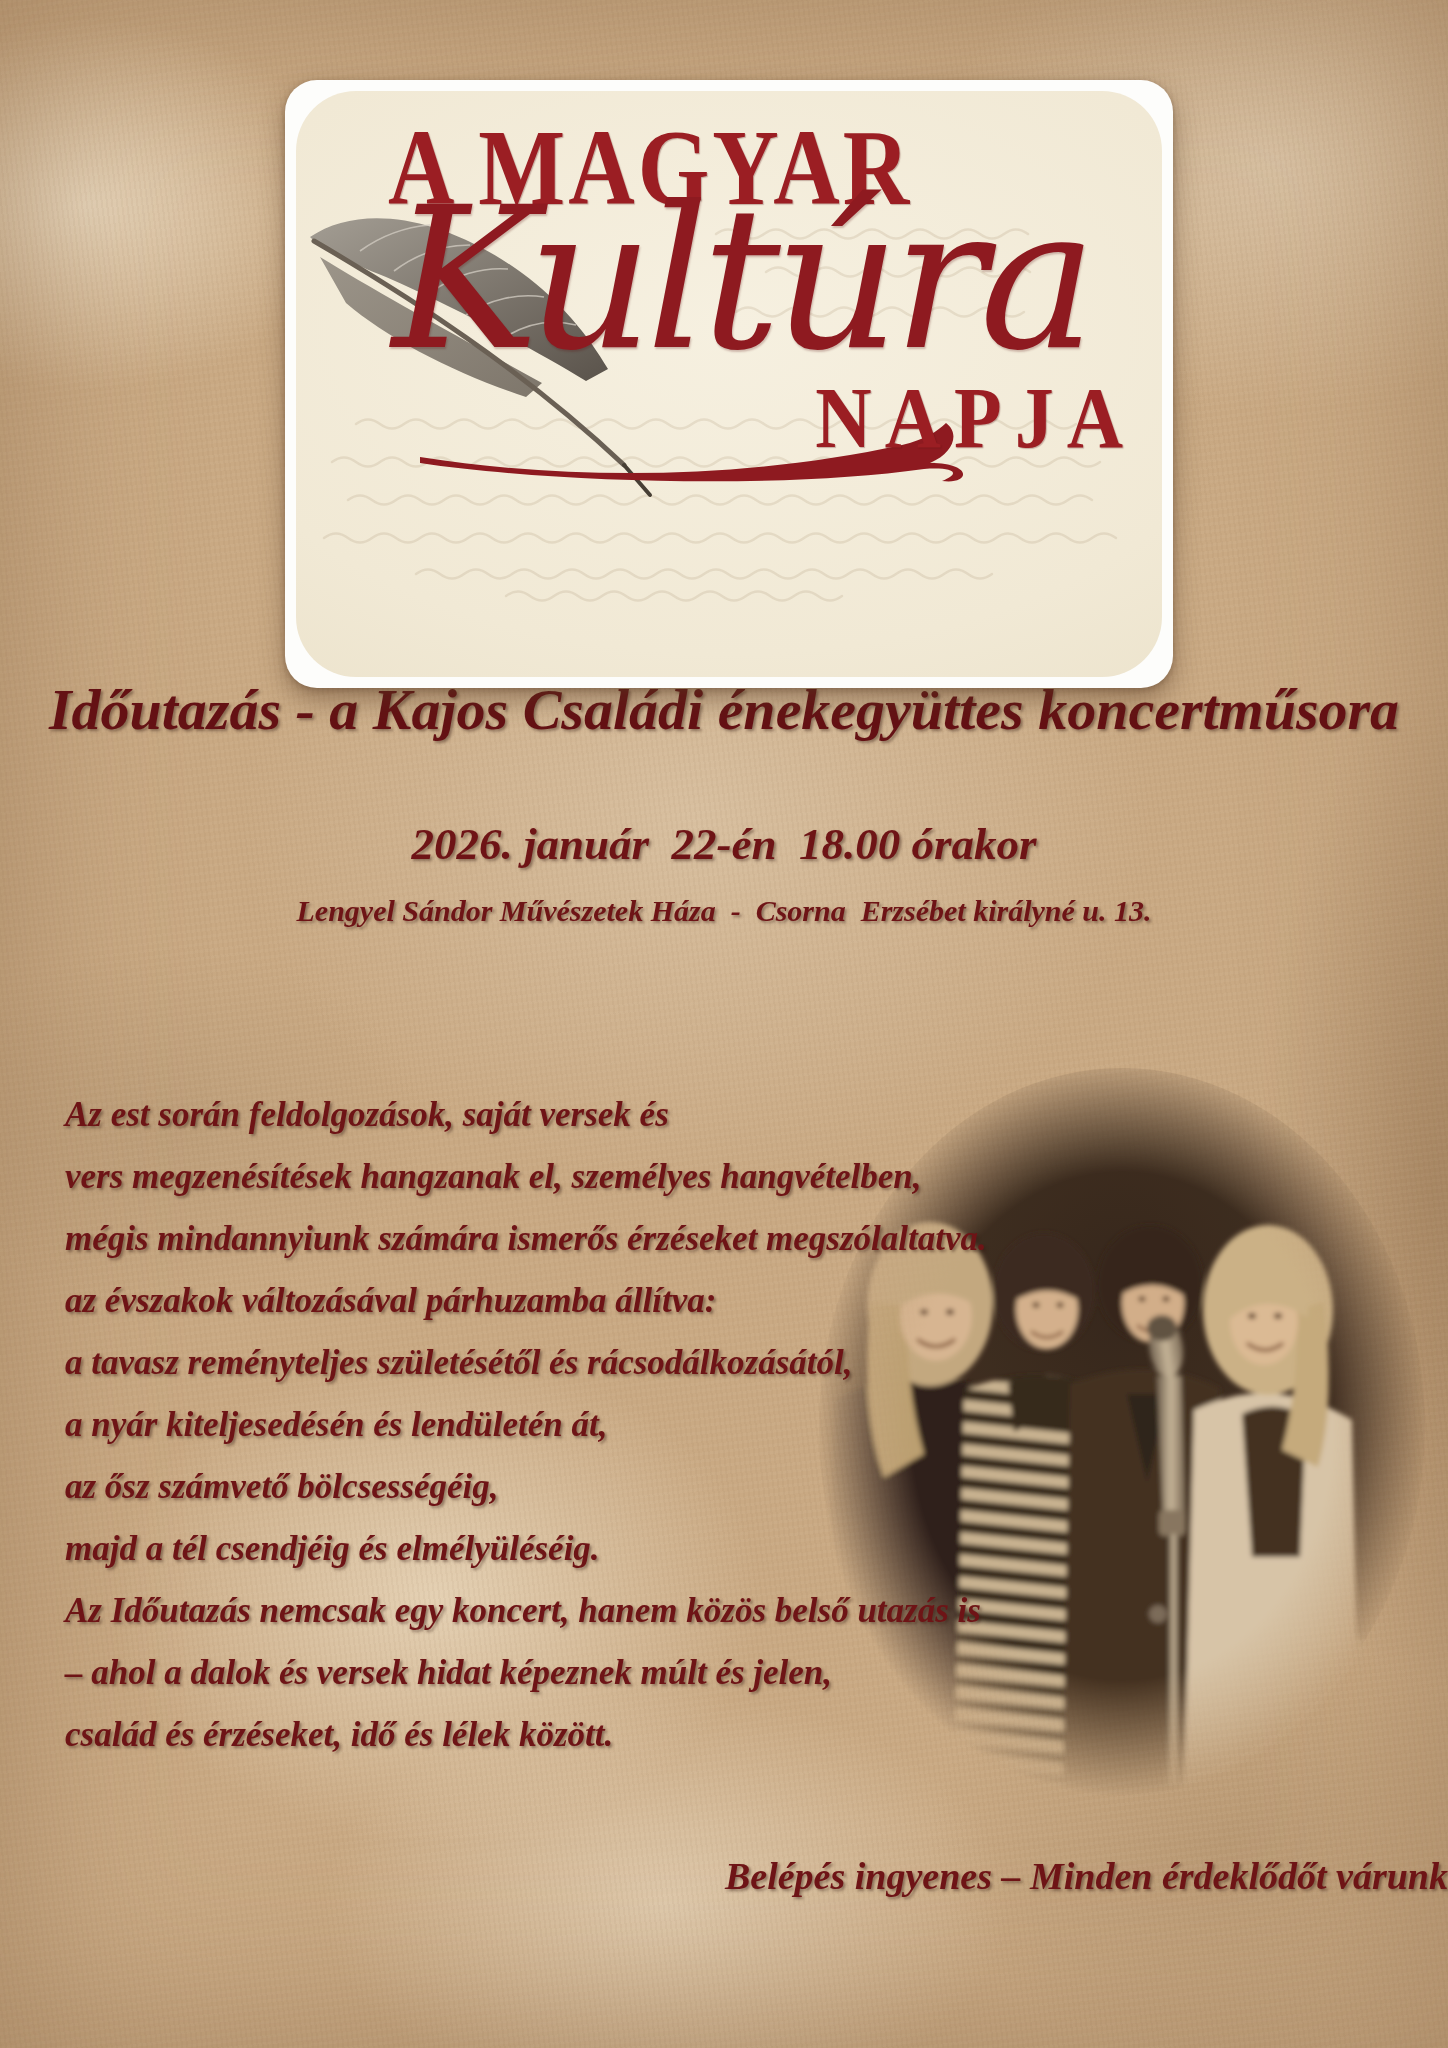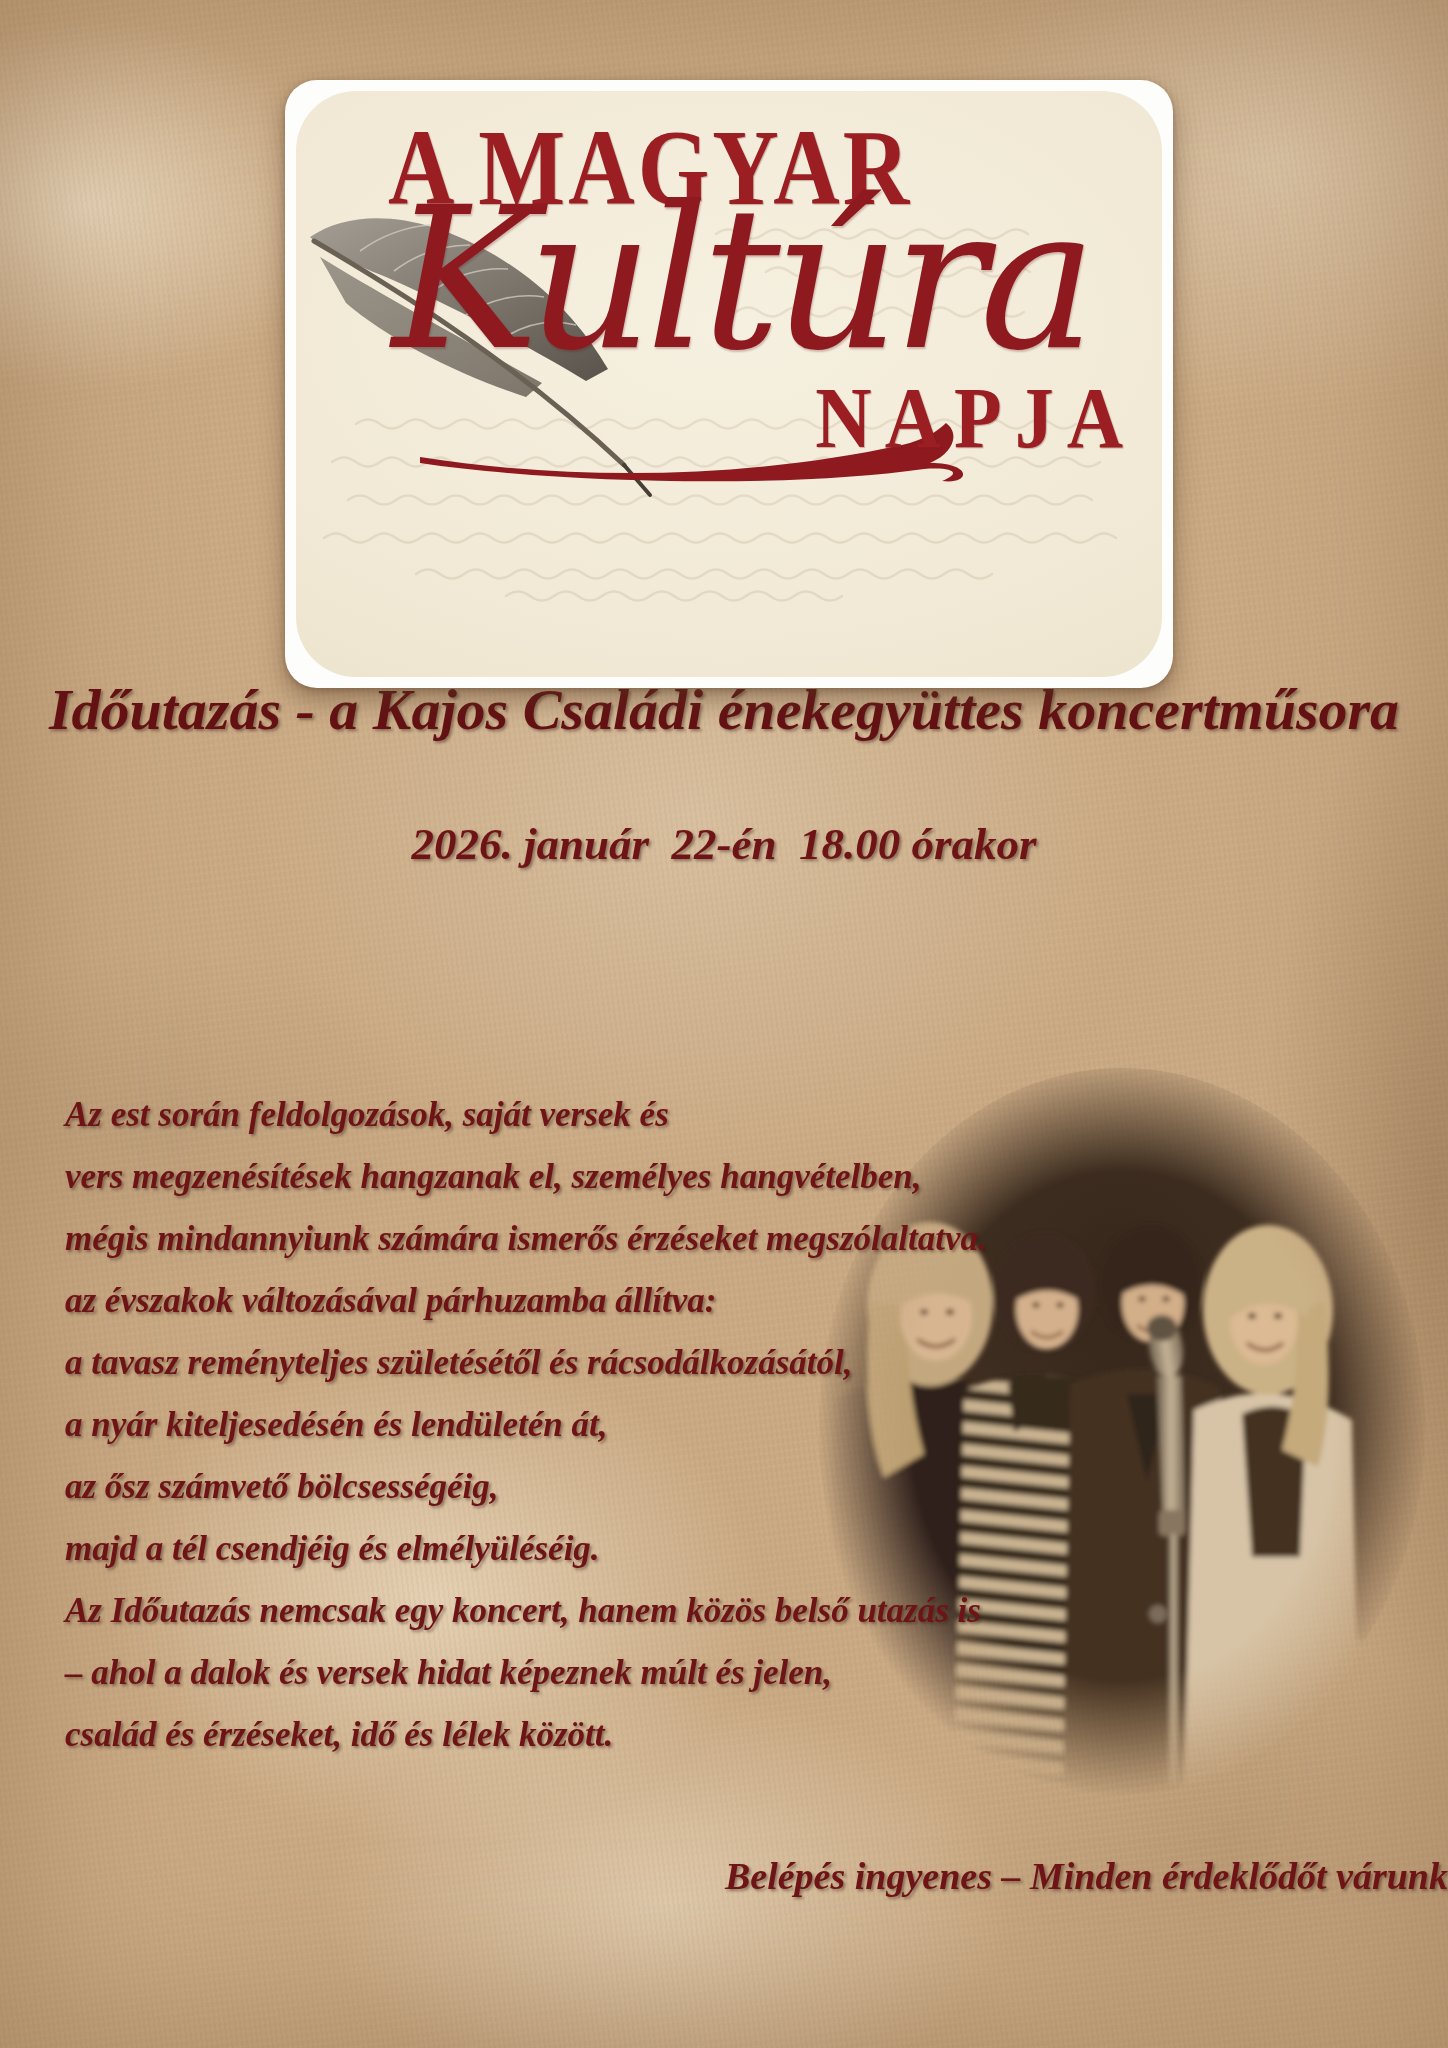--- a/index.html
+++ b/index.html
@@ -209,20 +209,21 @@
       <svg class="swash" viewBox="0 0 566 72">
         <path d="M6,34 C160,58 330,56 488,22 C510,17 524,8 532,0 C546,10 540,30 516,40 C560,40 556,62 528,58 C548,50 540,44 510,46 C370,66 140,60 6,40 Z" fill="#8e1a20"></path>
       </svg>
 
       <div class="napja">NAPJA</div>
     </div>
   </div>
 
   <div class="maroon title">Időutazás - a Kajos Családi énekegyüttes koncertműsora</div>
   <div class="maroon date">2026. január  22-én  18.00 órakor</div>
+  <div class="maroon venue">Lengyel Sándor Művészetek Háza  -  Csorna  Erzsébet királyné u. 13.</div>
 
   <div class="maroon bodytext">
     <div class="bline">Az est során feldolgozások, saját versek és</div>
     <div class="bline">vers megzenésítések hangzanak el, személyes hangvételben,</div>
     <div class="bline">mégis mindannyiunk számára ismerős érzéseket megszólaltatva.</div>
     <div class="bline">az évszakok változásával párhuzamba állítva:</div>
     <div class="bline">a tavasz reményteljes születésétől és rácsodálkozásától,</div>
     <div class="bline">a nyár kiteljesedésén és lendületén át,</div>
     <div class="bline">az ősz számvető bölcsességéig,</div>
     <div class="bline">majd a tél csendjéig és elmélyüléséig.</div>

